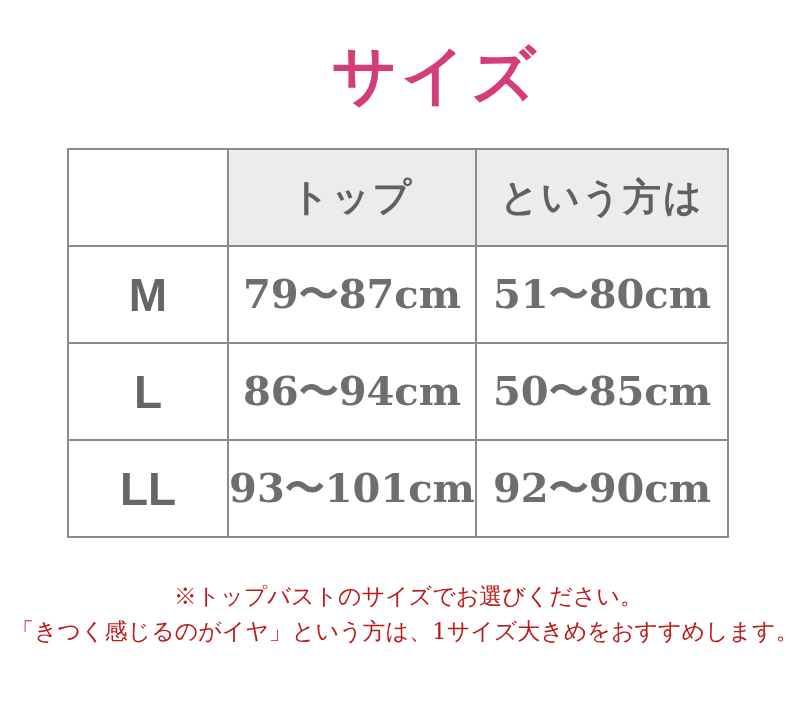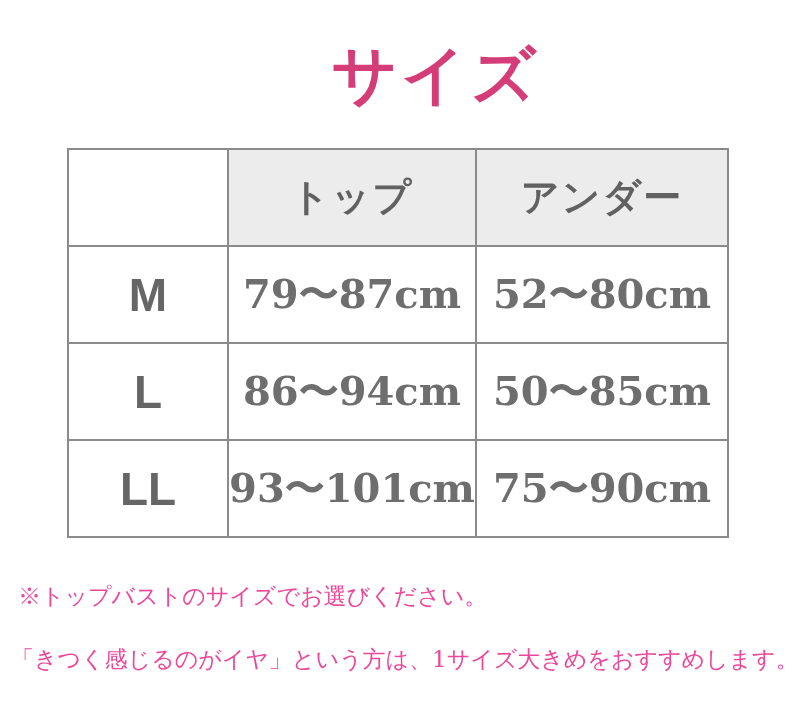--- a/index.html
+++ b/index.html
@@ -68,62 +68,62 @@
     font-size: 40px;
     color: #6e6e6e;
     font-weight: bold;
   }
   .notes {
     position: absolute;
     left: 18px;
     top: 579px;
     font-family: "DejaVu Serif", serif;
     font-size: 23px;
-    color: #ec4899;
+    color: #b91c1c;
     line-height: 35px;
+    text-align: center;
   }
   .note-line {
     white-space: nowrap;
   }
   .note-line.bracket-start {
     margin-left: -7px;
-    margin-top: 28px;
   }
 </style>
 </head>
 <body>
 
 <div class="page-title">サイズ</div>
 
 <table class="size-table">
   <colgroup>
     <col class="col-size">
     <col class="col-top">
     <col class="col-under">
   </colgroup>
   <tbody>
     <tr>
       <th class="header-empty"></th>
       <th class="header-cell">トップ</th>
-      <th class="header-cell">アンダー</th>
+      <th class="header-cell">という方は</th>
     </tr>
     <tr>
       <td class="size-label">M</td>
       <td class="size-value">79〜87cm</td>
-      <td class="size-value">52〜80cm</td>
+      <td class="size-value">51〜80cm</td>
     </tr>
     <tr>
       <td class="size-label">L</td>
       <td class="size-value">86〜94cm</td>
       <td class="size-value">50〜85cm</td>
     </tr>
     <tr>
       <td class="size-label">LL</td>
       <td class="size-value">93〜101cm</td>
-      <td class="size-value">75〜90cm</td>
+      <td class="size-value">92〜90cm</td>
     </tr>
   </tbody>
 </table>
 
 <div class="notes">
   <div class="note-line">※トップバストのサイズでお選びください。</div>
   <div class="note-line bracket-start">「きつく感じるのがイヤ」という方は、1サイズ大きめをおすすめします。</div>
 </div>
 
 </body></html>

